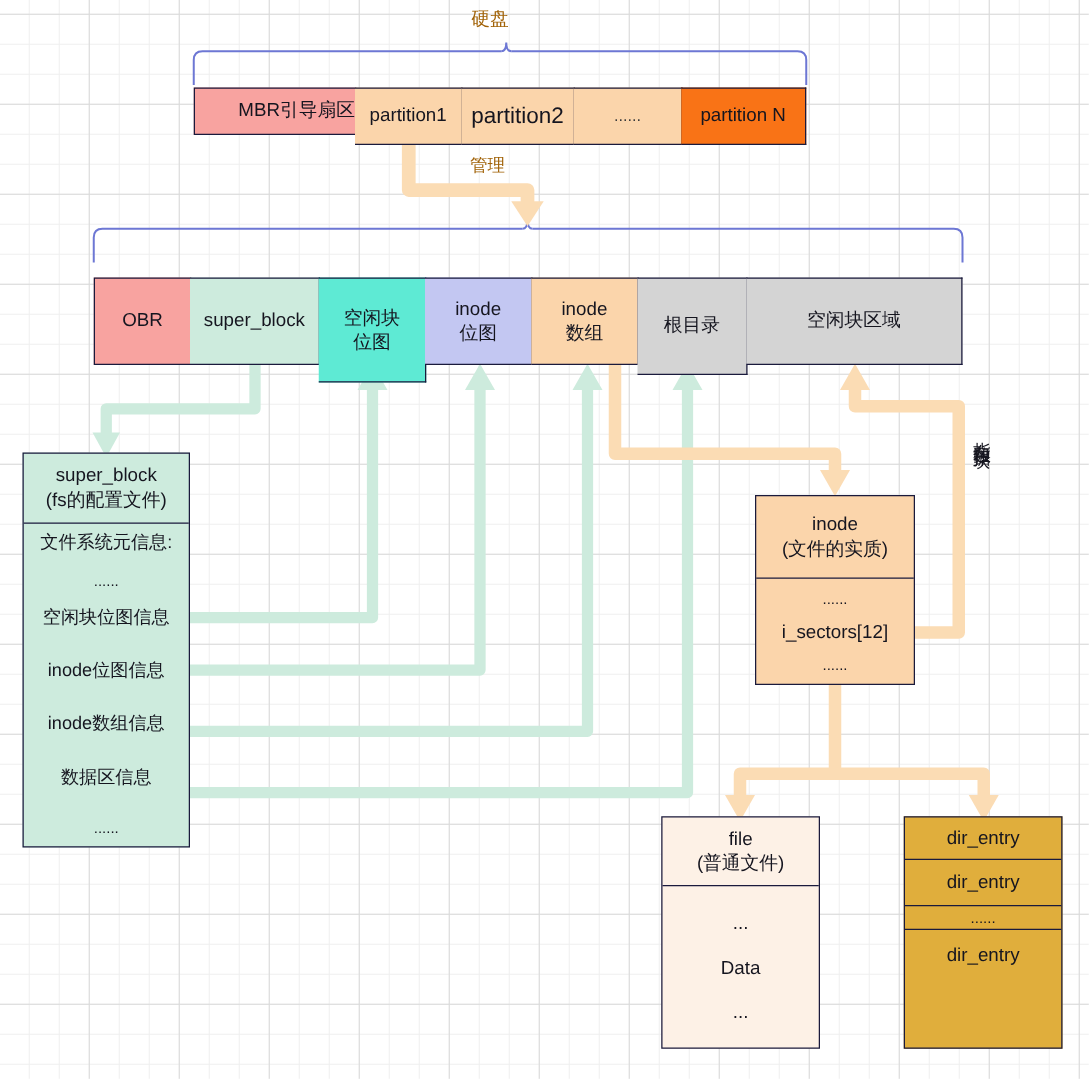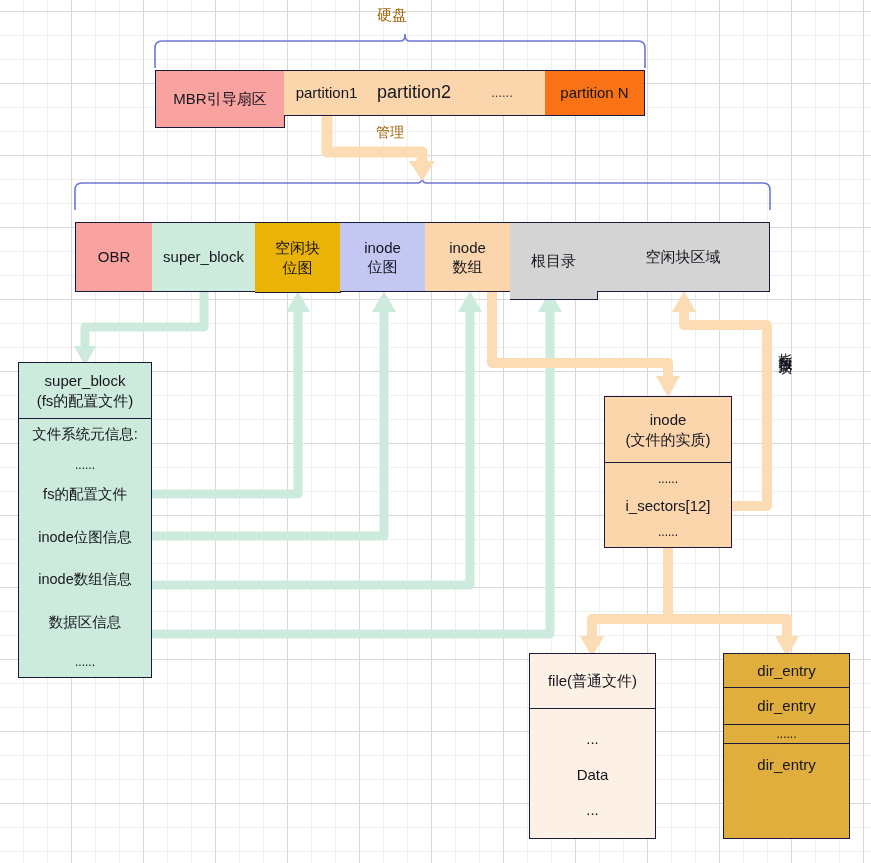--- a/index.html
+++ b/index.html
@@ -117,21 +117,21 @@
   <g fill="none" stroke="#fbdcb4" stroke-width="10" stroke-linejoin="round">
     <path d="M668,548 L668,619 L592,619 L592,638"></path>
     <path d="M668,619 L787,619 L787,638"></path>
   </g>
   <path d="M580,636 L604,636 L592,657 Z" fill="#fbdcb4"></path>
   <path d="M775,636 L799,636 L787,657 Z" fill="#fbdcb4"></path>
 </svg>
 
 <div class="lbl" style="left:377px;top:6px;font-size:15px;">硬盘</div>
 
-<div class="box" style="left:155px;top:70px;width:130px;height:58px;background:#f8a3a0;font-size:15px;">
+<div class="box" style="left:155px;top:70px;width:130px;height:38px;background:#f8a3a0;font-size:15px;justify-content:flex-end;">
   <span>MBR引导扇区</span>
 </div>
 <div class="box" style="left:284px;top:70px;width:86px;height:46px;background:#fbd5ab;font-size:15px;border-left:none;align-items:center;">
   <span>partition1</span>
 </div>
 <div class="box" style="left:369px;top:70px;width:91px;height:46px;background:#fbd5ab;font-size:18px;border-left:none;">
   <span>partition2</span>
 </div>
 <div class="box" style="left:459px;top:70px;width:87px;height:46px;background:#fbd5ab;font-size:13px;border-left:none;color:#3a3a3a;">
   <span>......</span>
@@ -141,21 +141,21 @@
 </div>
 
 <div class="lbl" style="left:356px;top:124px;font-size:14px;margin-left:20px;">管理</div>
 
 <div class="box" style="left:75px;top:222px;width:78px;height:70px;background:#f8a3a0;font-size:15px;">
   <span>OBR</span>
 </div>
 <div class="box" style="left:152px;top:222px;width:104px;height:70px;background:#cdebdd;font-size:15px;border-left:none;">
   <span>super_block</span>
 </div>
-<div class="box" style="left:255px;top:222px;width:86px;height:71px;background:#eab308;font-size:15px;border-left:none;flex-direction:column;">
+<div class="box" style="left:255px;top:222px;width:86px;height:84px;background:#5eead4;font-size:15px;border-left:none;flex-direction:column;">
   <span>空闲块</span>
   <span>位图</span>
 </div>
 <div class="box" style="left:340px;top:222px;width:86px;height:70px;background:#c3c7f2;font-size:15px;border-left:none;flex-direction:column;">
   <span>inode</span>
   <span>位图</span>
 </div>
 <div class="box" style="left:425px;top:222px;width:86px;height:70px;background:#fbd5ab;font-size:15px;border-left:none;flex-direction:column;">
   <span>inode</span>
   <span>数组</span>
@@ -168,21 +168,21 @@
 </div>
 
 <div class="stack" style="left:18px;top:362px;width:134px;height:316px;background:#cdebdd;">
   <div style="height:56px;flex-direction:column;font-size:15px;">
     <span>super_block</span>
     <span>(fs的配置文件)</span>
   </div>
   <div style="height:258px;flex-direction:column;justify-content:space-between;font-size:14.5px;padding:6px 0;">
     <span>文件系统元信息:</span>
     <span style="font-size:12px;margin-top:-10px;">......</span>
-    <span style="margin-top:-12px;">fs的配置文件</span>
+    <span style="margin-top:-12px;">空闲块位图信息</span>
     <span>inode位图信息</span>
     <span>inode数组信息</span>
     <span>数据区信息</span>
     <span style="font-size:12px;">......</span>
   </div>
 </div>
 
 <div class="stack" style="left:604px;top:396px;width:128px;height:152px;background:#fbd5ab;">
   <div style="height:66px;flex-direction:column;font-size:15px;">
     <span>inode</span>
@@ -191,21 +191,21 @@
   <div style="height:86px;flex-direction:column;justify-content:space-around;font-size:15px;padding:4px 0;">
     <span style="font-size:12px;">......</span>
     <span>i_sectors[12]</span>
     <span style="font-size:12px;">......</span>
   </div>
 </div>
 
 <div class="vlbl" style="left:777px;top:342px;font-size:14px;">指向数据块</div>
 
 <div class="stack" style="left:529px;top:653px;width:127px;height:186px;background:#fdf1e6;">
-  <div style="height:55px;font-size:15px;">
+  <div style="height:55px;flex-direction:column;font-size:15px;">
     <span>file</span>
     <span>(普通文件)</span>
   </div>
   <div style="height:131px;flex-direction:column;justify-content:center;gap:16px;font-size:15px;">
     <span>...</span>
     <span>Data</span>
     <span>...</span>
   </div>
 </div>
 

